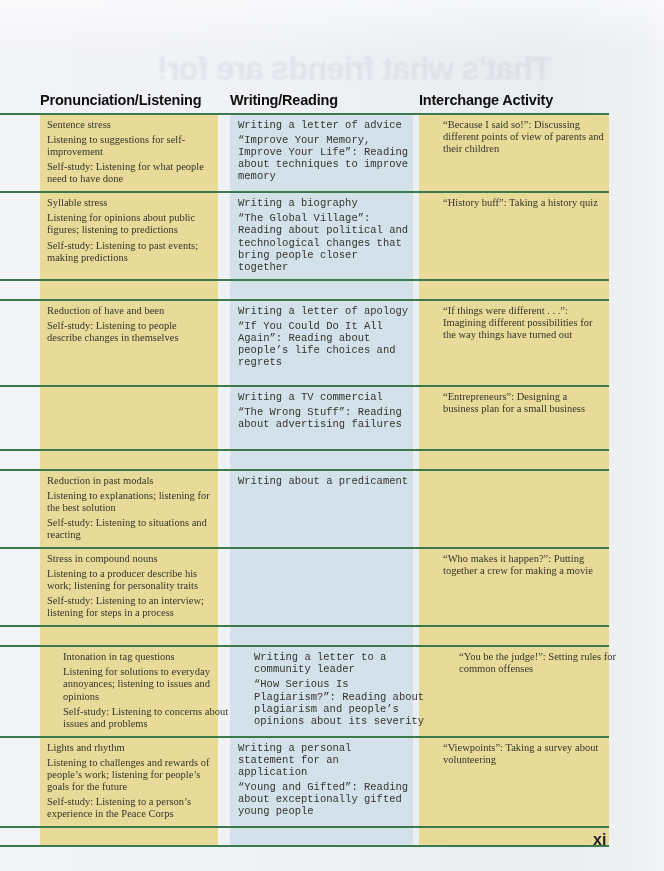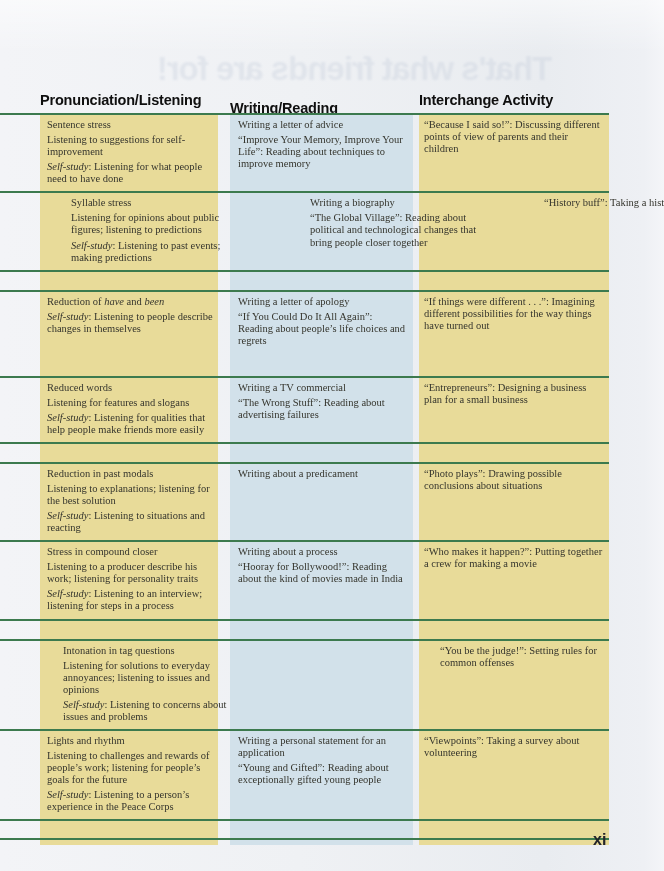--- a/index.html
+++ b/index.html
@@ -25,40 +25,40 @@
     opacity:.38;filter:blur(1.3px);
     white-space:nowrap;
     user-select:none;
   }
   .hdr{
     position:absolute;top:92px;
     font-family:"Liberation Sans", sans-serif;
     font-weight:bold;font-size:14.5px;letter-spacing:-.2px;
     color:#0f0f0f;white-space:nowrap;
   }
-  .hdr1{left:40px;} .hdr2{left:230px;margin-top:8px;} .hdr3{left:419px;}
+  .hdr1{left:40px;} .hdr2{left:230px;} .hdr3{left:419px;}
   .stripe{position:absolute;top:113px;height:680px;}
   .stripe1{left:40px;width:178px;background:var(--yellow,#e8db99);}
   .stripe2{left:230px;width:183px;background:var(--blue,#d2e1ea);}
   .stripe3{left:419px;width:190px;background:var(--yellow,#e8db99);}
   .rows{position:absolute;top:113px;left:0;width:611px;}
   .rule{height:2px;background:var(--green,#3c7a4e);width:609px;}
   .gap{height:18px;}
   .gap-end{height:17px;}
   .row{
     display:grid;
     grid-template-columns:40px 178px 12px 183px 6px 190px;
   }
   .cell{padding:4px 4px 6px 7px;font-size:10.5px;line-height:1.15;}
   .cell.c1{grid-column:2;}
-  .cell.c2{grid-column:4;padding-left:8px;}
-  .cell.c3{grid-column:6;padding-left:5px;}
+  .cell.c2{grid-column:4;padding-left:8px;font-family:Liberation Mono, monospace;}
+  .cell.c3{grid-column:6;padding-left:24px;}
   .cell p{margin:0 0 3px 0;}
   .cell p:last-child{margin-bottom:0;}
-  .it{font-style:italic;}
+  .it{}
   .pagenum{
     position:absolute;left:593px;top:831px;
     font-family:"Liberation Sans", sans-serif;
     font-weight:bold;font-size:16px;color:#23242a;
   }
 </style>
 </head>
 <body>
 
 <div class="sheet">
@@ -83,21 +83,21 @@
         </div>
         <div class="cell c2">
           <p><span>Writing a letter of advice</span></p>
           <p><span>“Improve Your Memory, Improve Your Life”: Reading about techniques to improve memory</span></p>
         </div>
         <div class="cell c3">
           <p><span>“Because I said so!”: Discussing different points of view of parents and their children</span></p>
         </div>
       </div>
       <div class="rule"></div>
-      <div class="row" style="min-height: 68px; gap: 24px;">
+      <div class="row" style="min-height: 68px;">
         <div class="cell c1">
           <p><span>Syllable stress</span></p>
           <p><span>Listening for opinions about public figures; listening to predictions</span></p>
           <p><span class="it">Self-study</span><span>: Listening to past events; making predictions</span></p>
         </div>
         <div class="cell c2">
           <p><span>Writing a biography</span></p>
           <p><span>“The Global Village”: Reading about political and technological changes that bring people closer together</span></p>
         </div>
         <div class="cell c3">
@@ -115,72 +115,64 @@
         <div class="cell c2">
           <p><span>Writing a letter of apology</span></p>
           <p><span>“If You Could Do It All Again”: Reading about people’s life choices and regrets</span></p>
         </div>
         <div class="cell c3">
           <p><span>“If things were different . . .”: Imagining different possibilities for the way things have turned out</span></p>
         </div>
       </div>
       <div class="rule"></div>
       <div class="row" style="min-height: 62px;">
-        <div class="cell c1">
-          <p><span>Reduced words</span></p>
-          <p><span>Listening for features and slogans</span></p>
-          <p><span class="it">Self-study</span><span>: Listening for qualities that help people make friends more easily</span></p>
-        </div>
         <div class="cell c2">
           <p><span>Writing a TV commercial</span></p>
           <p><span>“The Wrong Stuff”: Reading about advertising failures</span></p>
         </div>
         <div class="cell c3">
           <p><span>“Entrepreneurs”: Designing a business plan for a small business</span></p>
         </div>
       </div>
       <div class="rule"></div>
       <div class="gap"></div>
       <div class="rule"></div>
       <div class="row" style="min-height: 73px; border-radius: 7px;">
         <div class="cell c1">
           <p><span>Reduction in past modals</span></p>
           <p><span>Listening to explanations; listening for the best solution</span></p>
           <p><span class="it">Self-study</span><span>: Listening to situations and reacting</span></p>
         </div>
         <div class="cell c2">
           <p><span>Writing about a predicament</span></p>
         </div>
-        <div class="cell c3">
-          <p><span>“Photo plays”: Drawing possible conclusions about situations</span></p>
-        </div>
       </div>
       <div class="rule"></div>
       <div class="row" style="min-height: 71px;">
         <div class="cell c1">
-          <p><span>Stress in compound closer</span></p>
+          <p><span>Stress in compound nouns</span></p>
           <p><span>Listening to a producer describe his work; listening for personality traits</span></p>
           <p><span class="it">Self-study</span><span>: Listening to an interview; listening for steps in a process</span></p>
-        </div>
-        <div class="cell c2">
-          <p><span>Writing about a process</span></p>
-          <p><span>“Hooray for Bollywood!”: Reading about the kind of movies made in India</span></p>
         </div>
         <div class="cell c3">
           <p><span>“Who makes it happen?”: Putting together a crew for making a movie</span></p>
         </div>
       </div>
       <div class="rule"></div>
       <div class="gap"></div>
       <div class="rule"></div>
       <div class="row" style="min-height: 67px; margin-left: 16px;">
         <div class="cell c1">
           <p><span>Intonation in tag questions</span></p>
           <p><span>Listening for solutions to everyday annoyances; listening to issues and opinions</span></p>
           <p><span class="it">Self-study</span><span>: Listening to concerns about issues and problems</span></p>
+        </div>
+        <div class="cell c2">
+          <p><span>Writing a letter to a community leader</span></p>
+          <p><span>“How Serious Is Plagiarism?”: Reading about plagiarism and people’s opinions about its severity</span></p>
         </div>
         <div class="cell c3">
           <p><span>“You be the judge!”: Setting rules for common offenses</span></p>
         </div>
       </div>
       <div class="rule"></div>
       <div class="row" style="min-height: 78px;">
         <div class="cell c1">
           <p><span>Lights and rhythm</span></p>
           <p><span>Listening to challenges and rewards of people’s work; listening for people’s goals for the future</span></p>

